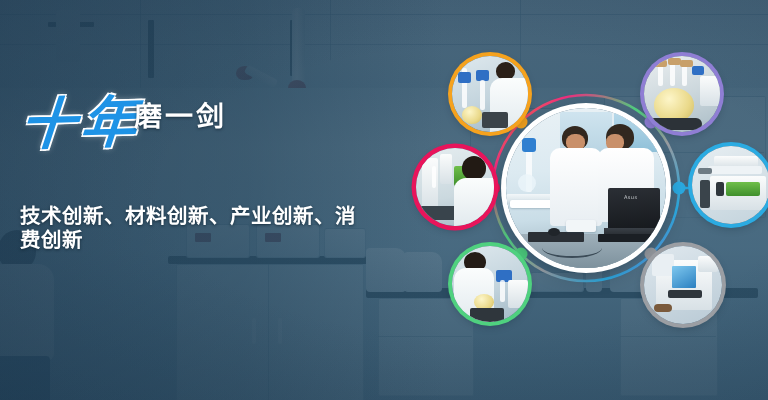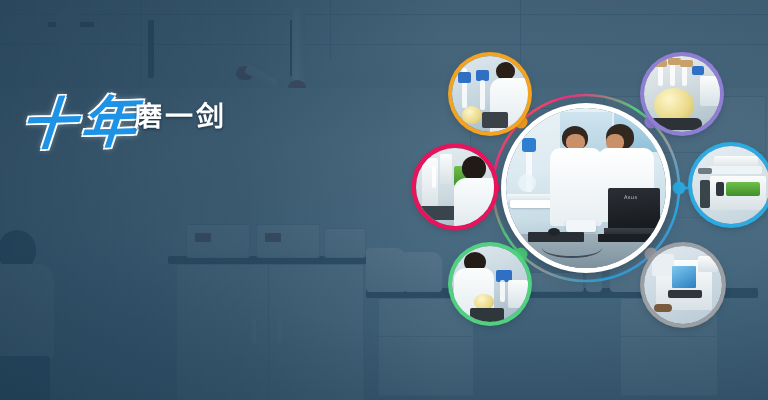--- a/index.html
+++ b/index.html
@@ -290,20 +290,21 @@
     <div class="bg-wash"></div>
     <div class="bg-leftfade"></div>
     <div class="bg-vignette"></div>
   </div>
 
   <div class="copy">
     <div class="line-1">
       <span class="brush">十年</span>
       <span class="mo">磨一剑</span>
     </div>
+    <div class="line-3">技术创新、材料创新、产业创新、消费创新</div>
   </div>
 
   <div class="collage">
 
     <svg width="368" height="348" viewBox="0 0 368 348">
       <defs>
         <linearGradient id="orbit" x1="0%" y1="0%" x2="100%" y2="100%">
           <stop offset="0%" stop-color="#f5a21e"></stop>
           <stop offset="20%" stop-color="#ef2d7e"></stop>
           <stop offset="42%" stop-color="#4fd17f"></stop>

